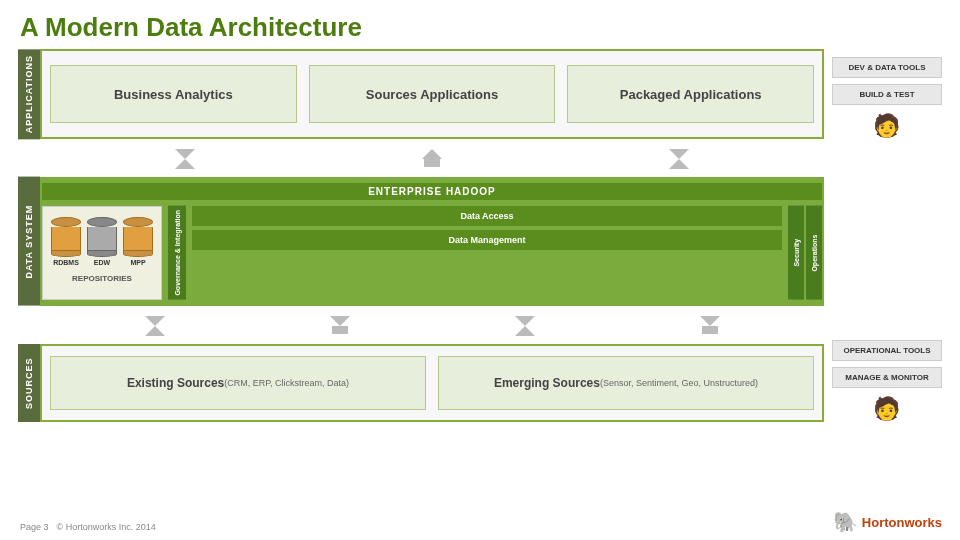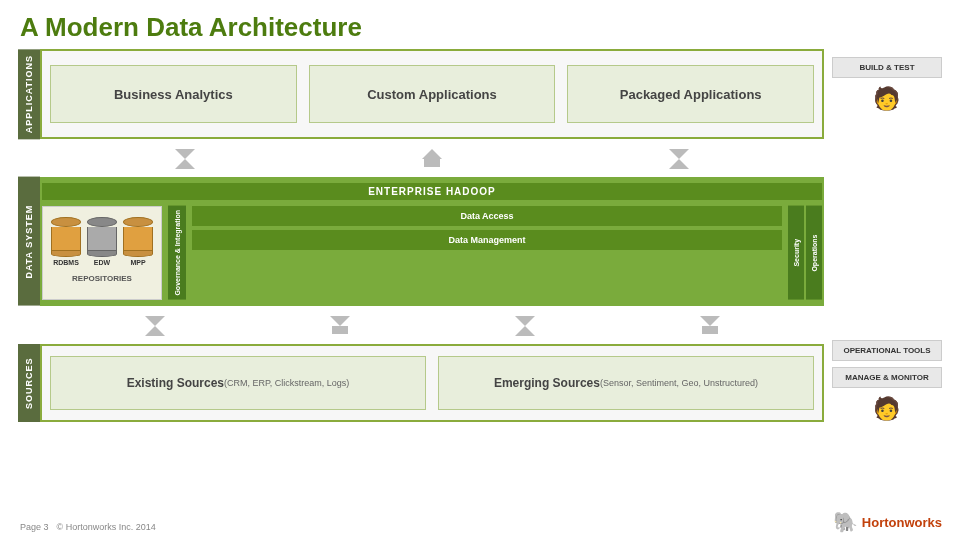--- a/index.html
+++ b/index.html
@@ -390,21 +390,21 @@
 <div class="page-title">A Modern Data Architecture</div>
 
 <div class="main-content">
   <div class="diagram-area">
 
     <div class="section-row">
       <div class="section-label">APPLICATIONS</div>
       <div class="section-content">
         <div class="apps-row">
           <div class="app-box">Business Analytics</div>
-          <div class="app-box">Custom Applications</div>
+          <div class="app-box">Sources Applications</div>
           <div class="app-box">Packaged Applications</div>
         </div>
       </div>
     </div>
 
     <div class="between-arrows">
       <div class="combined-arrow">
         <div class="arrow-head-down" style="border-top-color:#bbb;"></div>
         <div class="arrow-shaft-down" style="background:#bbb; height:6px;"></div>
         <div class="arrow-shaft-up" style="background:#bbb; height:6px;"></div>
@@ -489,34 +489,38 @@
         <div class="arrow-shaft-down" style="background:#bbb; height:12px;"></div>
       </div>
     </div>
 
     <div class="section-row">
       <div class="section-label">SOURCES</div>
       <div class="sources-content section-content">
         <div class="sources-row">
           <div class="source-box">
             <div class="source-title">Existing Sources</div>
-            <div class="source-subtitle">(CRM, ERP, Clickstream, Logs)</div>
+            <div class="source-subtitle">(CRM, ERP, Clickstream, Data)</div>
           </div>
           <div class="source-box">
             <div class="source-title">Emerging Sources</div>
             <div class="source-subtitle">(Sensor, Sentiment, Geo, Unstructured)</div>
           </div>
         </div>
       </div>
     </div>
 
   </div>
 
   <div class="right-panel">
     <div class="right-box">
+      <div class="right-box-title">DEV &amp; DATA
+TOOLS</div>
+    </div>
+    <div class="right-box">
       <div class="right-box-title">BUILD &amp; TEST</div>
     </div>
     <div class="person-icon">🧑</div>
     <div style="flex:1;"></div>
     <div class="right-box">
       <div class="right-box-title">OPERATIONAL
 TOOLS</div>
     </div>
     <div class="right-box">
       <div class="right-box-title">MANAGE &amp;

